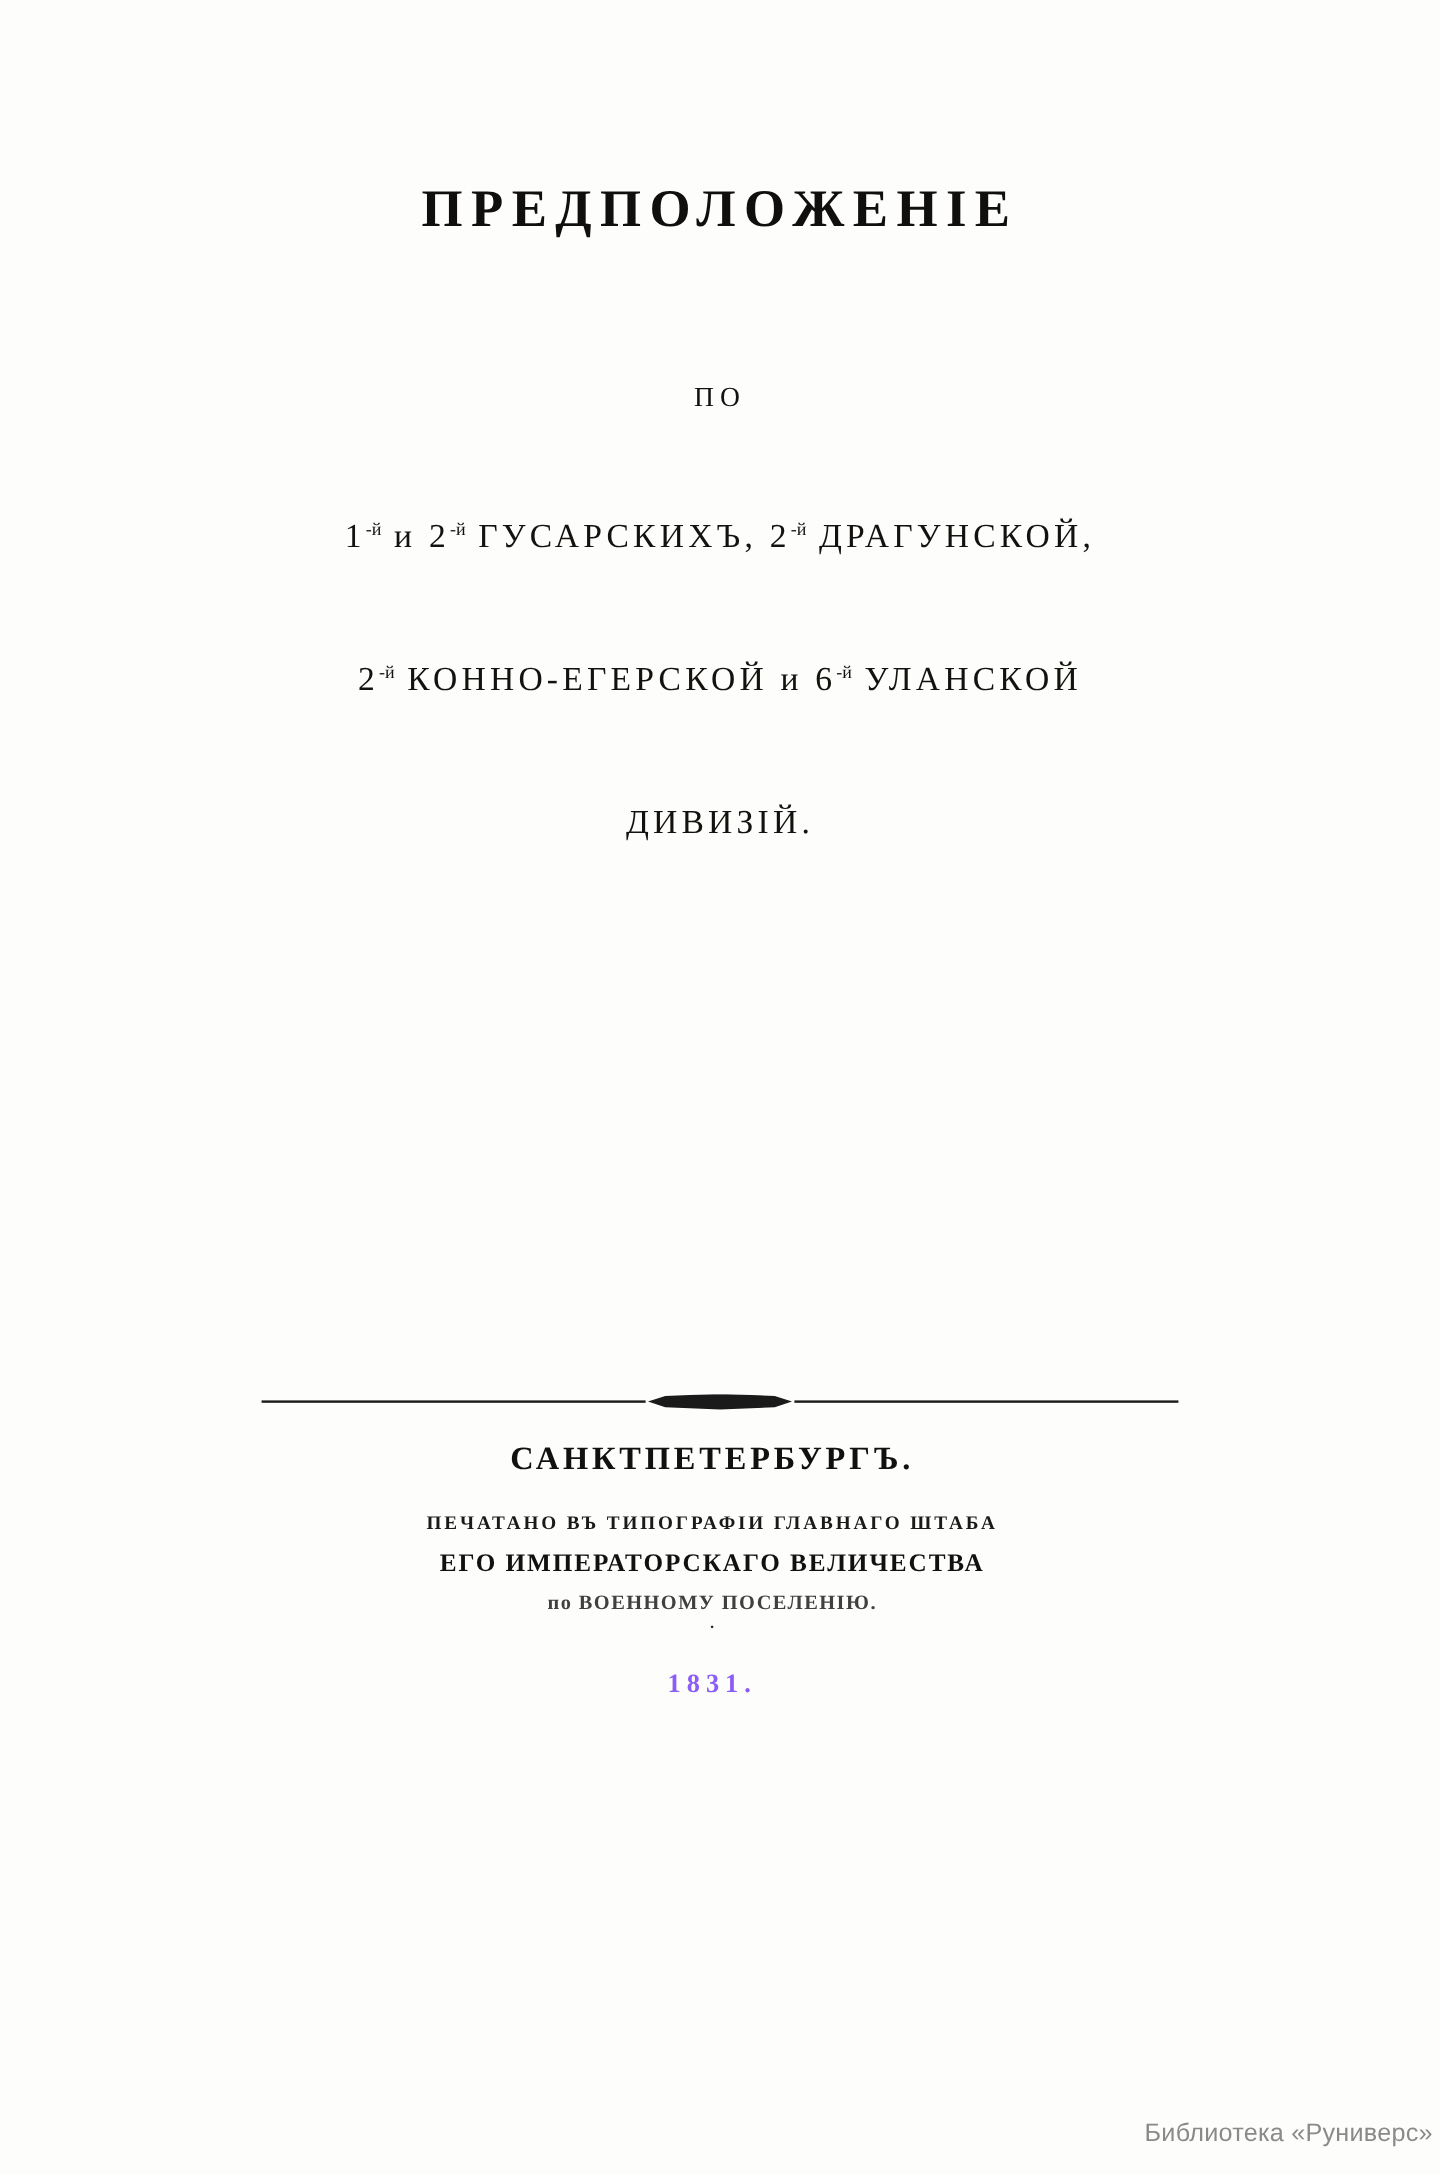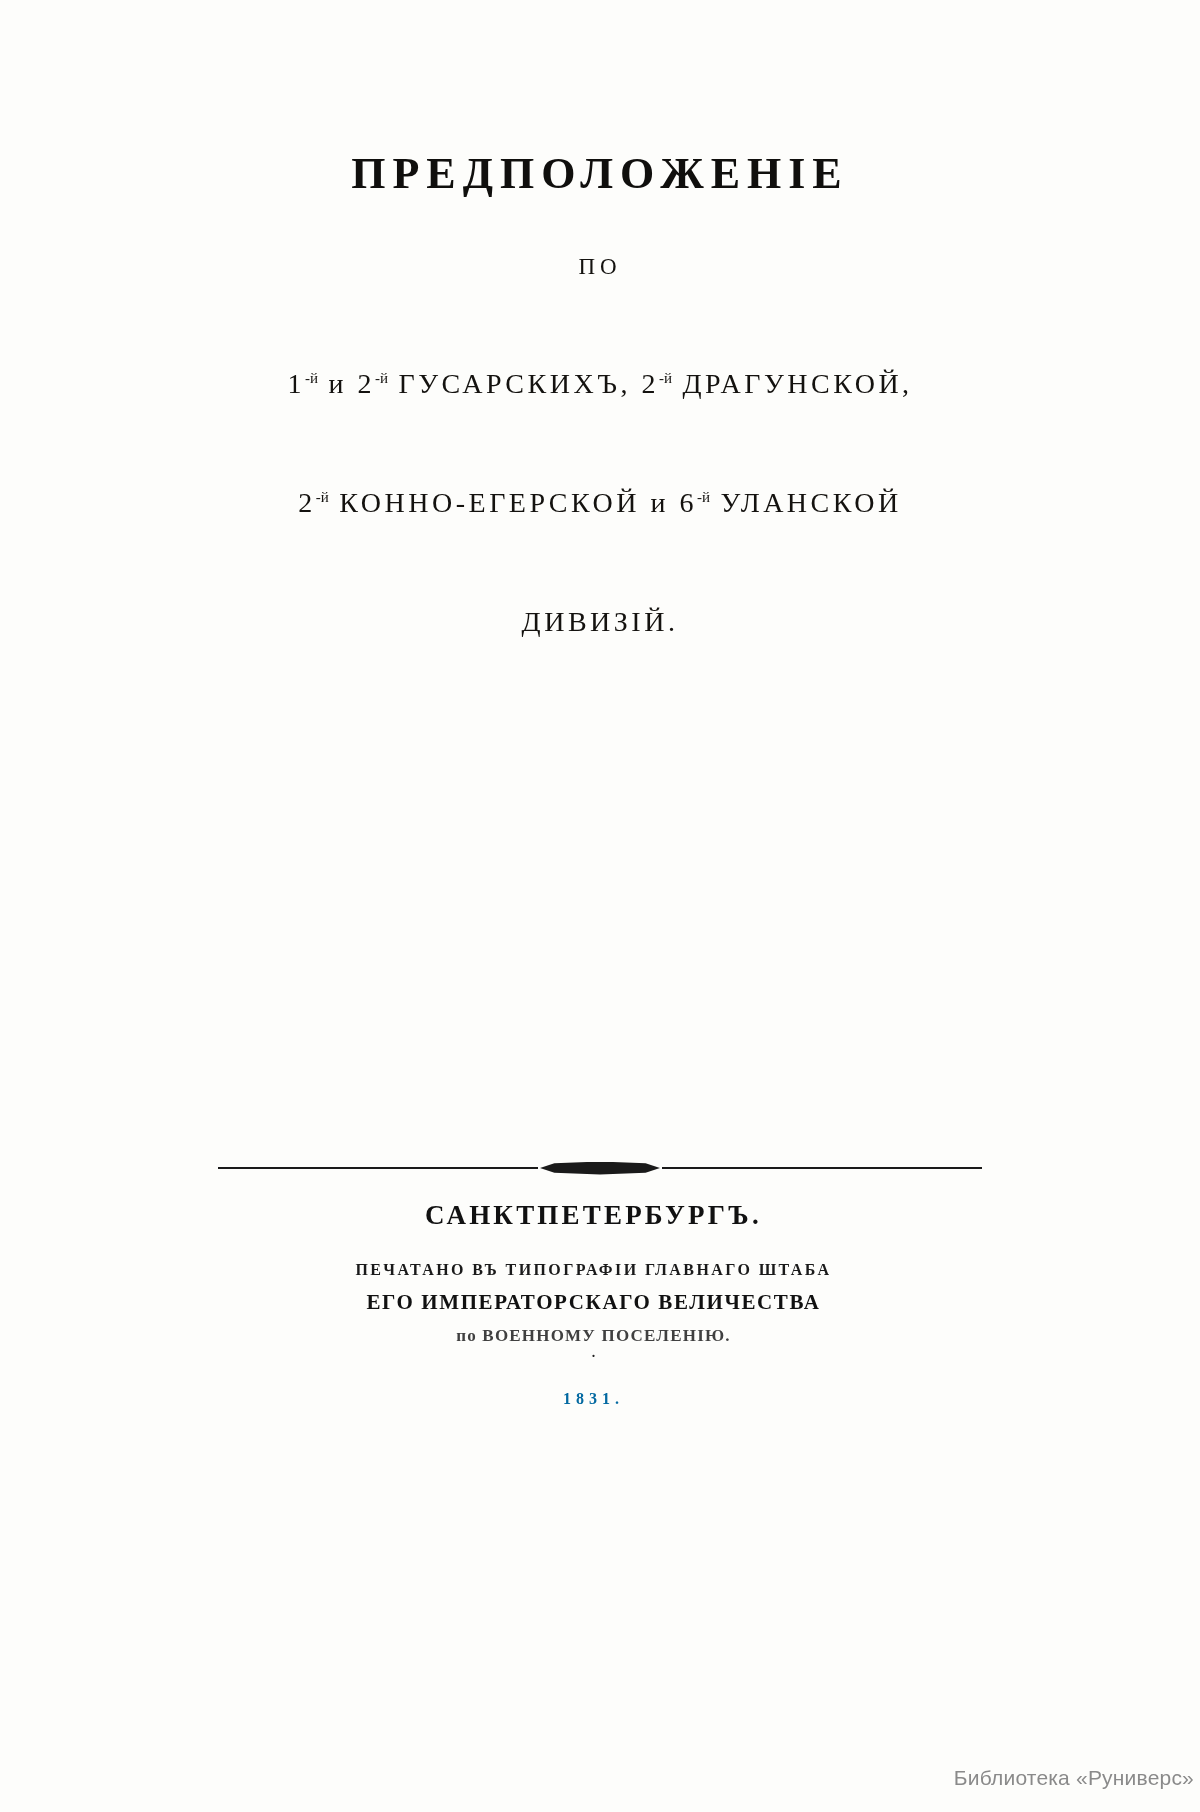--- a/index.html
+++ b/index.html
@@ -36,21 +36,21 @@
     font-size: 44px;
     font-weight: 700;
     letter-spacing: 7px;
     color: #100f0d;
     line-height: 1.1;
     margin: 0;
     padding: 0 60px;
   }
 
   .subline-po {
-    margin-top: 56px;
+    margin-top: 120px;
     font-size: 23px;
     font-weight: 400;
     letter-spacing: 5px;
     color: #14120f;
   }
 
   .second-title {
     margin-top: 70px;
     font-size: 34px;
     font-weight: 700;
@@ -136,24 +136,24 @@
     color: #404040;
   }
   .dot {
     margin-top: 6px;
     font-size: 18px;
     line-height: 8px;
     color: #222;
   }
   .year {
     margin-top: 30px;
-    font-size: 16px;
+    font-size: 22px;
     font-weight: 700;
     letter-spacing: 5px;
-    color: #0369a1;
+    color: #8b5cf6;
   }
 
   
   .watermark {
     position: absolute;
     right: 6px;
     bottom: 22px;
     font-family: "Liberation Sans", sans-serif;
     font-size: 21px;
     color: #8a8a8a;

